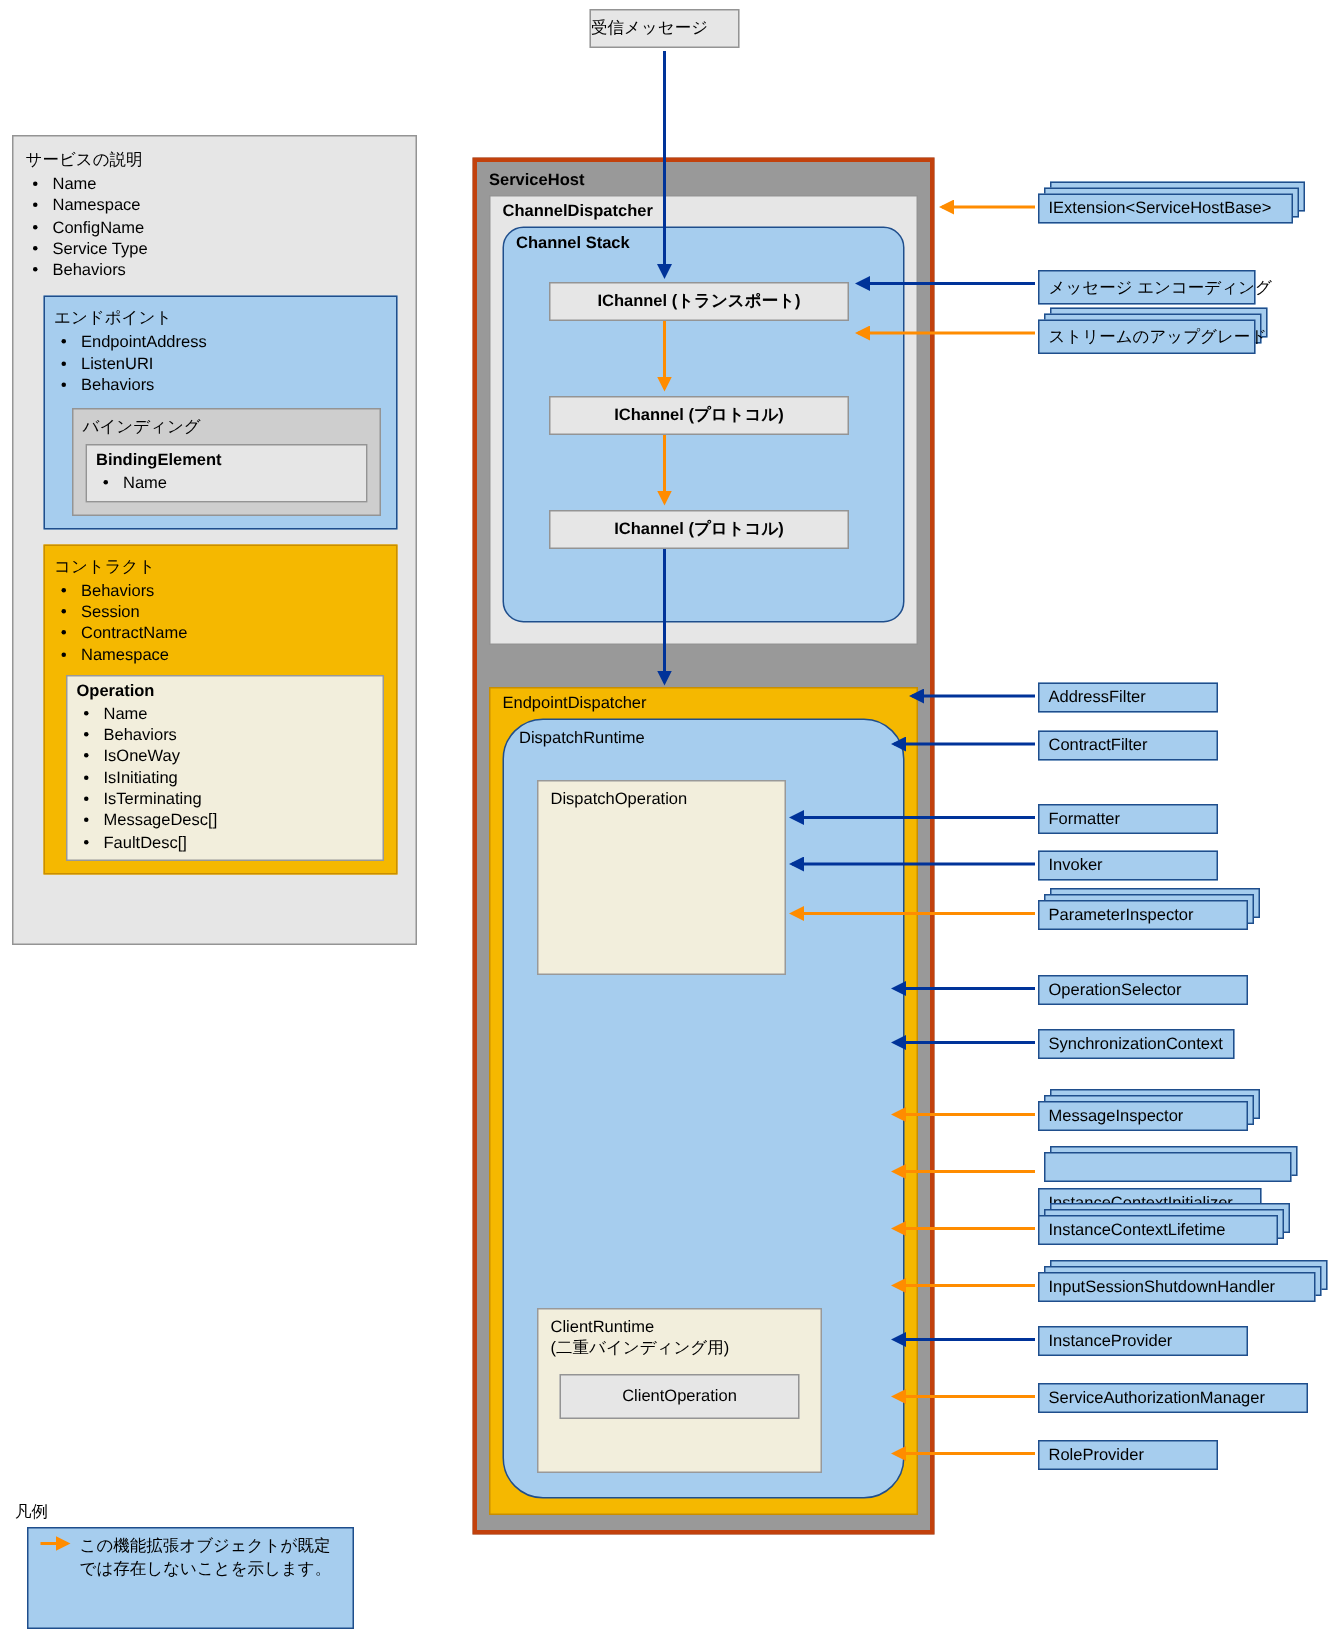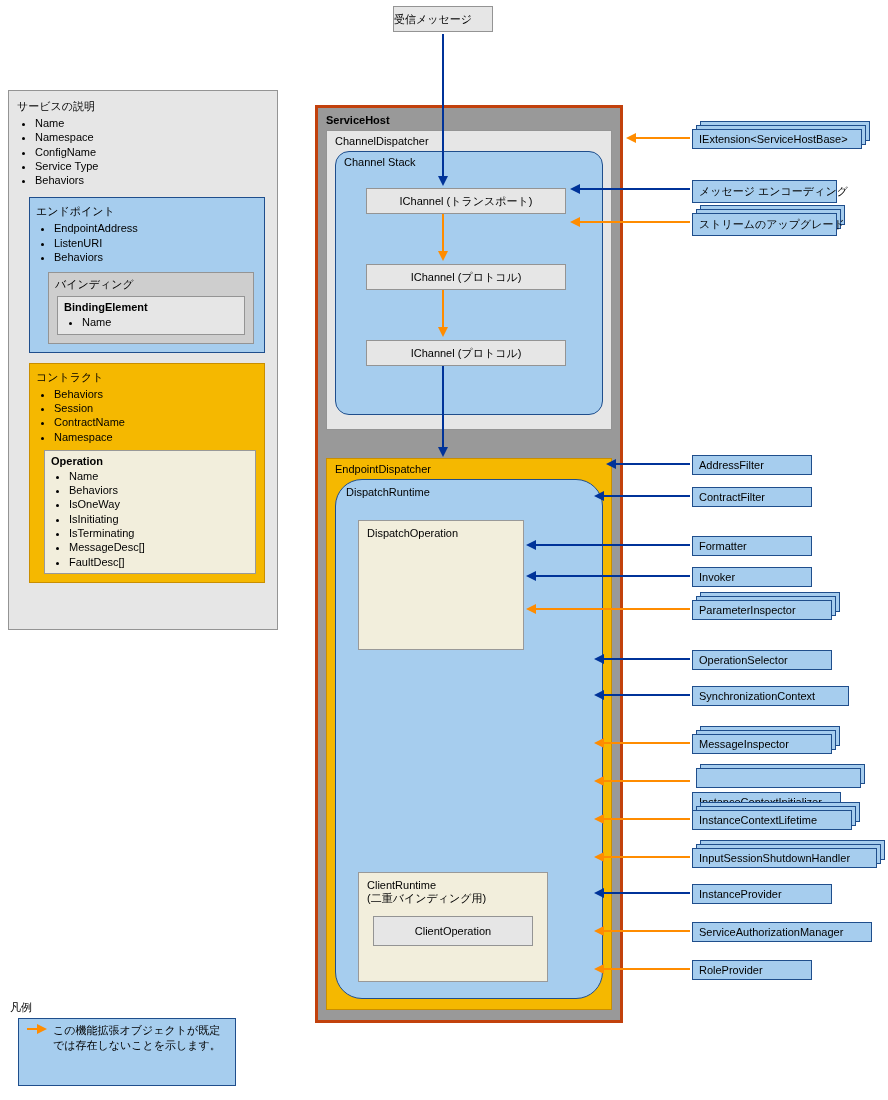--- a/index.html
+++ b/index.html
@@ -117,21 +117,21 @@
         <li>MessageDesc[]</li>
         <li>FaultDesc[]</li>
       </ul>
     </div>
   </div>
 </div>
 
 <div class="abs darkgrey-band" style="left:315px; top:105px; width:308px; height:918px; padding:6px 8px;">
   <div class="bold" style="color:#000;">ServiceHost</div>
 
-  <div class="grey-box" style="margin-top:4px; padding:4px 8px 10px 8px; height:300px; position:relative;">
+  <div class="grey-box" style="margin-top:4px; padding:4px 8px 10px 8px; height:300px; position:relative;font-weight:bold;">
     <div>ChannelDispatcher</div>
     <div class="blue-box" style="margin-top:4px; padding:4px 8px; height:264px; position:relative;border-radius:14px;">
       <div>Channel Stack</div>
       <div class="grey-box abs" style="left:30px; top:36px; width:200px; height:26px; text-align:center; line-height:24px;">
         <span>IChannel (トランスポート)</span>
       </div>
       <div class="grey-box abs" style="left:30px; top:112px; width:200px; height:26px; text-align:center; line-height:24px;">
         <span>IChannel (プロトコル)</span>
       </div>
       <div class="grey-box abs" style="left:30px; top:188px; width:200px; height:26px; text-align:center; line-height:24px;">
@@ -174,21 +174,21 @@
 <div class="abs small-box" style="left:692px; top:487px; width:120px;"><span>ContractFilter</span></div>
 
 <div class="abs small-box" style="left:692px; top:536px; width:120px;"><span>Formatter</span></div>
 <div class="abs small-box" style="left:692px; top:567px; width:120px;"><span>Invoker</span></div>
 
 <div class="stack-shadow" style="left:700px; top:592px; width:140px; height:20px;"></div>
 <div class="stack-shadow" style="left:696px; top:596px; width:140px; height:20px;"></div>
 <div class="abs small-box" style="left:692px; top:600px; width:140px;"><span>ParameterInspector</span></div>
 
 <div class="abs small-box" style="left:692px; top:650px; width:140px;"><span>OperationSelector</span></div>
-<div class="abs small-box" style="left:692px; top:686px; width:157px;"><span>SynchronizationContext</span></div>
+<div class="abs small-box" style="left:692px; top:686px; width:131px;"><span>SynchronizationContext</span></div>
 
 <div class="stack-shadow" style="left:700px; top:726px; width:140px; height:20px;"></div>
 <div class="stack-shadow" style="left:696px; top:730px; width:140px; height:20px;"></div>
 <div class="abs small-box" style="left:692px; top:734px; width:140px;"><span>MessageInspector</span></div>
 
 <div class="stack-shadow" style="left:700px; top:764px; width:165px; height:20px;"></div>
 <div class="stack-shadow" style="left:696px; top:768px; width:165px; height:20px;"></div>
 <div class="abs small-box" style="left:692px; top:792px; width:149px;"><span>InstanceContextInitializer</span></div>
 
 <div class="stack-shadow" style="left:700px; top:802px; width:160px; height:20px;"></div>

